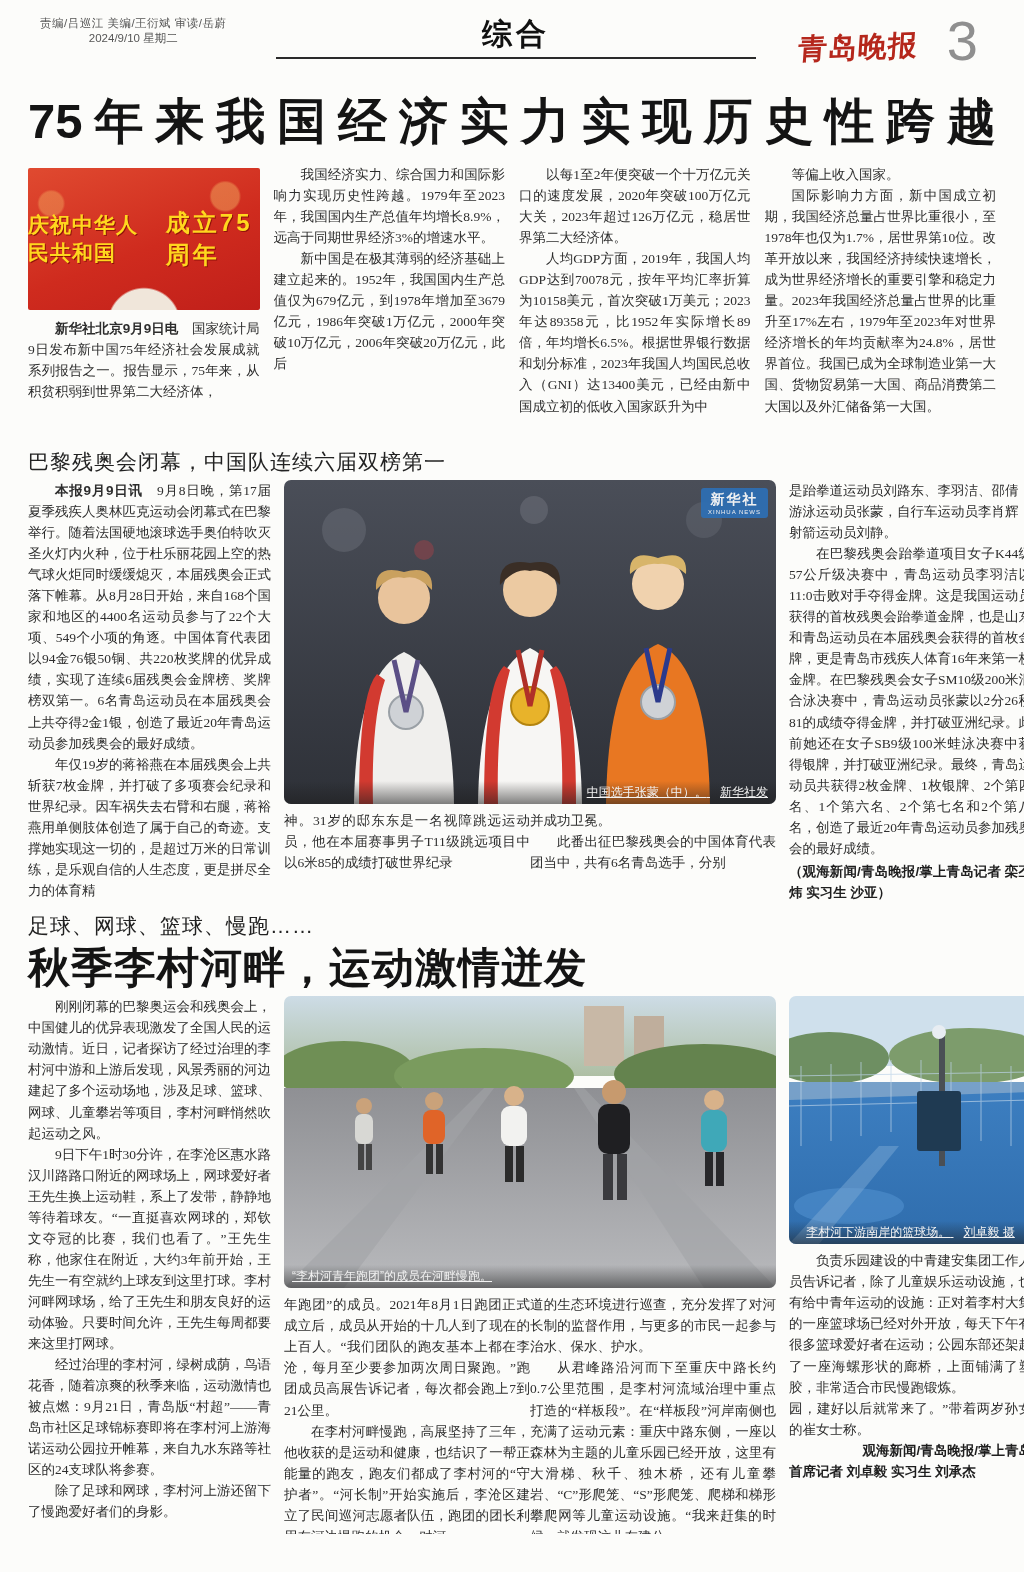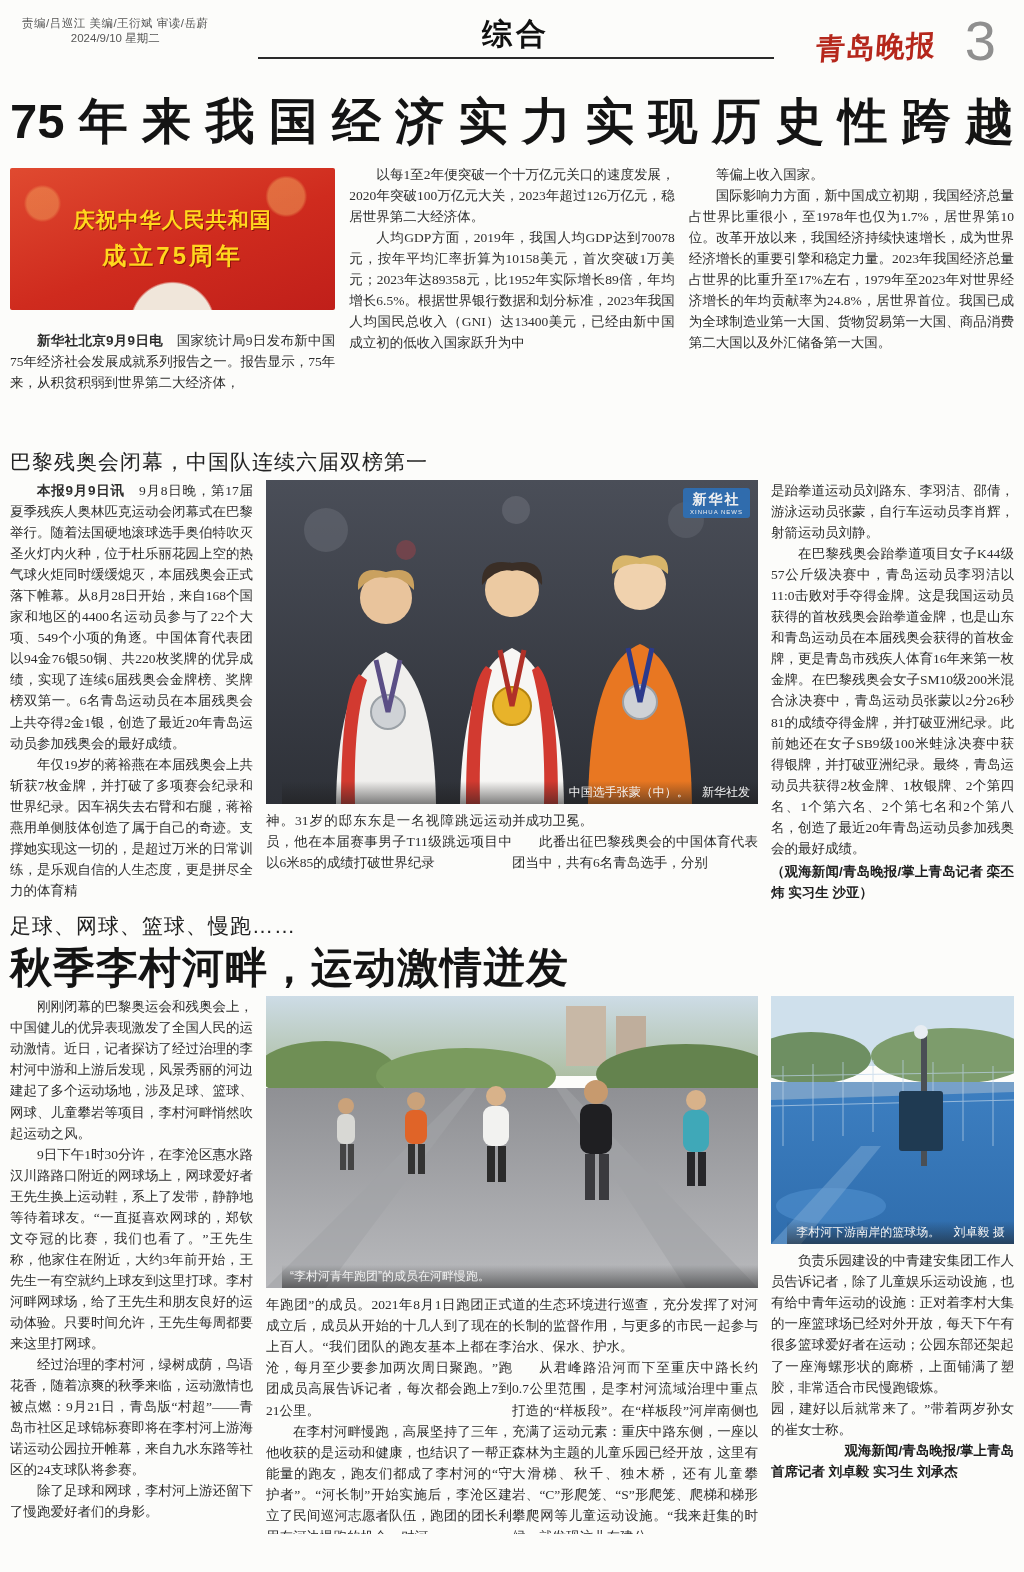--- a/index.html
+++ b/index.html
@@ -1,20 +1,20 @@
 <!DOCTYPE html>
 <html><head>
 <meta charset="utf-8">
 <style>
   * { margin:0; padding:0; box-sizing:border-box; }
   html,body { background:#e8e8e4; }
   .page {
     width:1024px; height:1572px; margin:0 auto; background:#fcfcfa;
     position:relative; font-family:"Liberation Serif", serif; color:#2a2a2a;
-    overflow:hidden; padding:0 10px;
+    overflow:hidden; padding:0 28px;
   }
   
   .hdr { height:84px; position:relative; }
   .hdr-left { position:absolute; left:12px; top:16px; text-align:center; color:#555; font-family:"Liberation Sans", sans-serif; }
   .hdr-left .l1 { font-size:11.5px; letter-spacing:0.5px; }
   .hdr-left .l2 { font-size:11.5px; }
   .hdr-section { position:absolute; left:8px; right:0; top:14px; text-align:center;
     font-family:"Liberation Sans", sans-serif; font-weight:700; font-size:30px; color:#111; letter-spacing:4px;}
   .hdr-rule { position:absolute; left:248px; right:240px; top:57px; border-top:2.5px solid #2a2a2a; }
   .hdr-logo { position:absolute; right:78px; top:28px; color:#b5271c; font-weight:700;
@@ -27,36 +27,36 @@
   .kicker { font-family:"Liberation Sans", sans-serif; font-size:21px; color:#222; letter-spacing:1px; }
   .h2-big { font-family:"Liberation Sans", sans-serif; font-weight:900; font-size:42px; color:#141414; line-height:1.15; letter-spacing:1px;}
   
   .cols { display:flex; gap:14px; }
   .col { flex:1 1 0; overflow:hidden; }
   .bp { font-size:13.5px; line-height:1.56; text-align:justify; text-indent:2em; color:#2d2d2d; margin:0; }
   .bp b { font-family:"Liberation Sans", sans-serif; }
   .byline { font-size:13.5px; line-height:1.56; text-align:justify; color:#1e1e1e; font-weight:700; margin-top:2px; font-family:"Liberation Sans", sans-serif;}
   .byline2 { font-size:13.5px; line-height:1.56; color:#1e1e1e; font-weight:700; font-family:"Liberation Sans", sans-serif; text-align:right;}
   
-  .banner { height:142px; margin:4px 0 20px 0; border-radius:2px; position:relative; overflow:hidden;
+  .banner { height:142px; margin:4px 0 8px 0; border-radius:2px; position:relative; overflow:hidden;
     background:
       radial-gradient(circle at 85% 20%, rgba(255,220,120,0.35) 0 6%, transparent 7%),
       radial-gradient(circle at 10% 25%, rgba(255,220,120,0.3) 0 5%, transparent 6%),
       radial-gradient(circle at 50% 110%, #f0e6da 0 18%, transparent 19%),
       linear-gradient(160deg, #e04a30 0%, #cf2b1e 55%, #c01f1a 100%);
-    display:flex; flex-direction:column; justify-content:center; align-items:center; gap:6px;}
+    display:flex; flex-direction:row; justify-content:center; align-items:center; gap:6px;}
   .banner .bl { font-family:"Liberation Sans", sans-serif; font-weight:900; color:#ffd71e;
     text-shadow:1px 1px 0 #8f1209; }
   .banner .bl1 { font-size:21px; letter-spacing:1px; }
   .banner .bl2 { font-size:24px; letter-spacing:3px; }
   
-  .photo { position:relative; overflow:hidden; border-radius:0; }
+  .photo { position:relative; overflow:hidden; border-radius:7px; }
   .photo svg { display:block; width:100%; height:100%; }
-  .pcap { position:absolute; left:16px; right:0; bottom:0; padding:3px 8px; font-size:12px; color:#f3f3f3;
-    background:linear-gradient(transparent, rgba(30,30,30,0.55)); text-align:right; font-family:"Liberation Sans", sans-serif;}
+  .pcap { position:absolute; left:0; right:0; bottom:0; padding:3px 8px; font-size:12px; color:#f3f3f3;
+    background:linear-gradient(transparent, rgba(30,30,30,0.55)); text-align:right; font-family:"Liberation Sans", sans-serif;text-decoration:underline;}
   .pcap .cr { margin-left:10px; }
   .wm { position:absolute; top:8px; right:8px; background:#2e6fb5; color:#fff; border-radius:3px;
     padding:3px 7px; text-align:center; font-family:"Liberation Sans", sans-serif; opacity:0.92;}
   .wm .w1 { font-size:14px; font-weight:700; letter-spacing:2px; }
   .wm .w2 { font-size:6px; letter-spacing:1px; }
   
   .a2-body { display:flex; gap:13px; height:420px; margin-top:4px; }
   .a2-side { width:243px; flex:none; overflow:hidden; }
   .a2-mid { width:492px; flex:none; display:flex; flex-direction:column; }
   .subcols { display:flex; gap:0; flex:1; overflow:hidden; margin-top:6px; }
@@ -83,20 +83,24 @@
   <div class="h1-big">
     <span>75年来我国经济实力实现历史性跨越</span>
   </div>
   <div class="cols" style="height:274px; margin-top:6px;">
     <div class="col">
       <div class="banner">
         <div class="bl bl1">庆祝中华人民共和国</div>
         <div class="bl bl2">成立75周年</div>
       </div>
       <p class="bp"><b>新华社北京9月9日电</b>　<span>国家统计局9日发布新中国75年经济社会发展成就系列报告之一。报告显示，75年来，从积贫积弱到世界第二大经济体，</span></p>
+    </div>
+    <div class="col">
+      <p class="bp">我国经济实力、综合国力和国际影响力实现历史性跨越。1979年至2023年，我国国内生产总值年均增长8.9%，远高于同期世界经济3%的增速水平。</p>
+      <p class="bp">新中国是在极其薄弱的经济基础上建立起来的。1952年，我国国内生产总值仅为679亿元，到1978年增加至3679亿元，1986年突破1万亿元，2000年突破10万亿元，2006年突破20万亿元，此后</p>
     </div>
     <div class="col">
       <p class="bp">以每1至2年便突破一个十万亿元关口的速度发展，2020年突破100万亿元大关，2023年超过126万亿元，稳居世界第二大经济体。</p>
       <p class="bp">人均GDP方面，2019年，我国人均GDP达到70078元，按年平均汇率折算为10158美元，首次突破1万美元；2023年达89358元，比1952年实际增长89倍，年均增长6.5%。根据世界银行数据和划分标准，2023年我国人均国民总收入（GNI）达13400美元，已经由新中国成立初的低收入国家跃升为中</p>
     </div>
     <div class="col">
       <p class="bp">等偏上收入国家。</p>
       <p class="bp">国际影响力方面，新中国成立初期，我国经济总量占世界比重很小，至1978年也仅为1.7%，居世界第10位。改革开放以来，我国经济持续快速增长，成为世界经济增长的重要引擎和稳定力量。2023年我国经济总量占世界的比重升至17%左右，1979年至2023年对世界经济增长的年均贡献率为24.8%，居世界首位。我国已成为全球制造业第一大国、货物贸易第一大国、商品消费第二大国以及外汇储备第一大国。</p>
     </div>
   </div>

